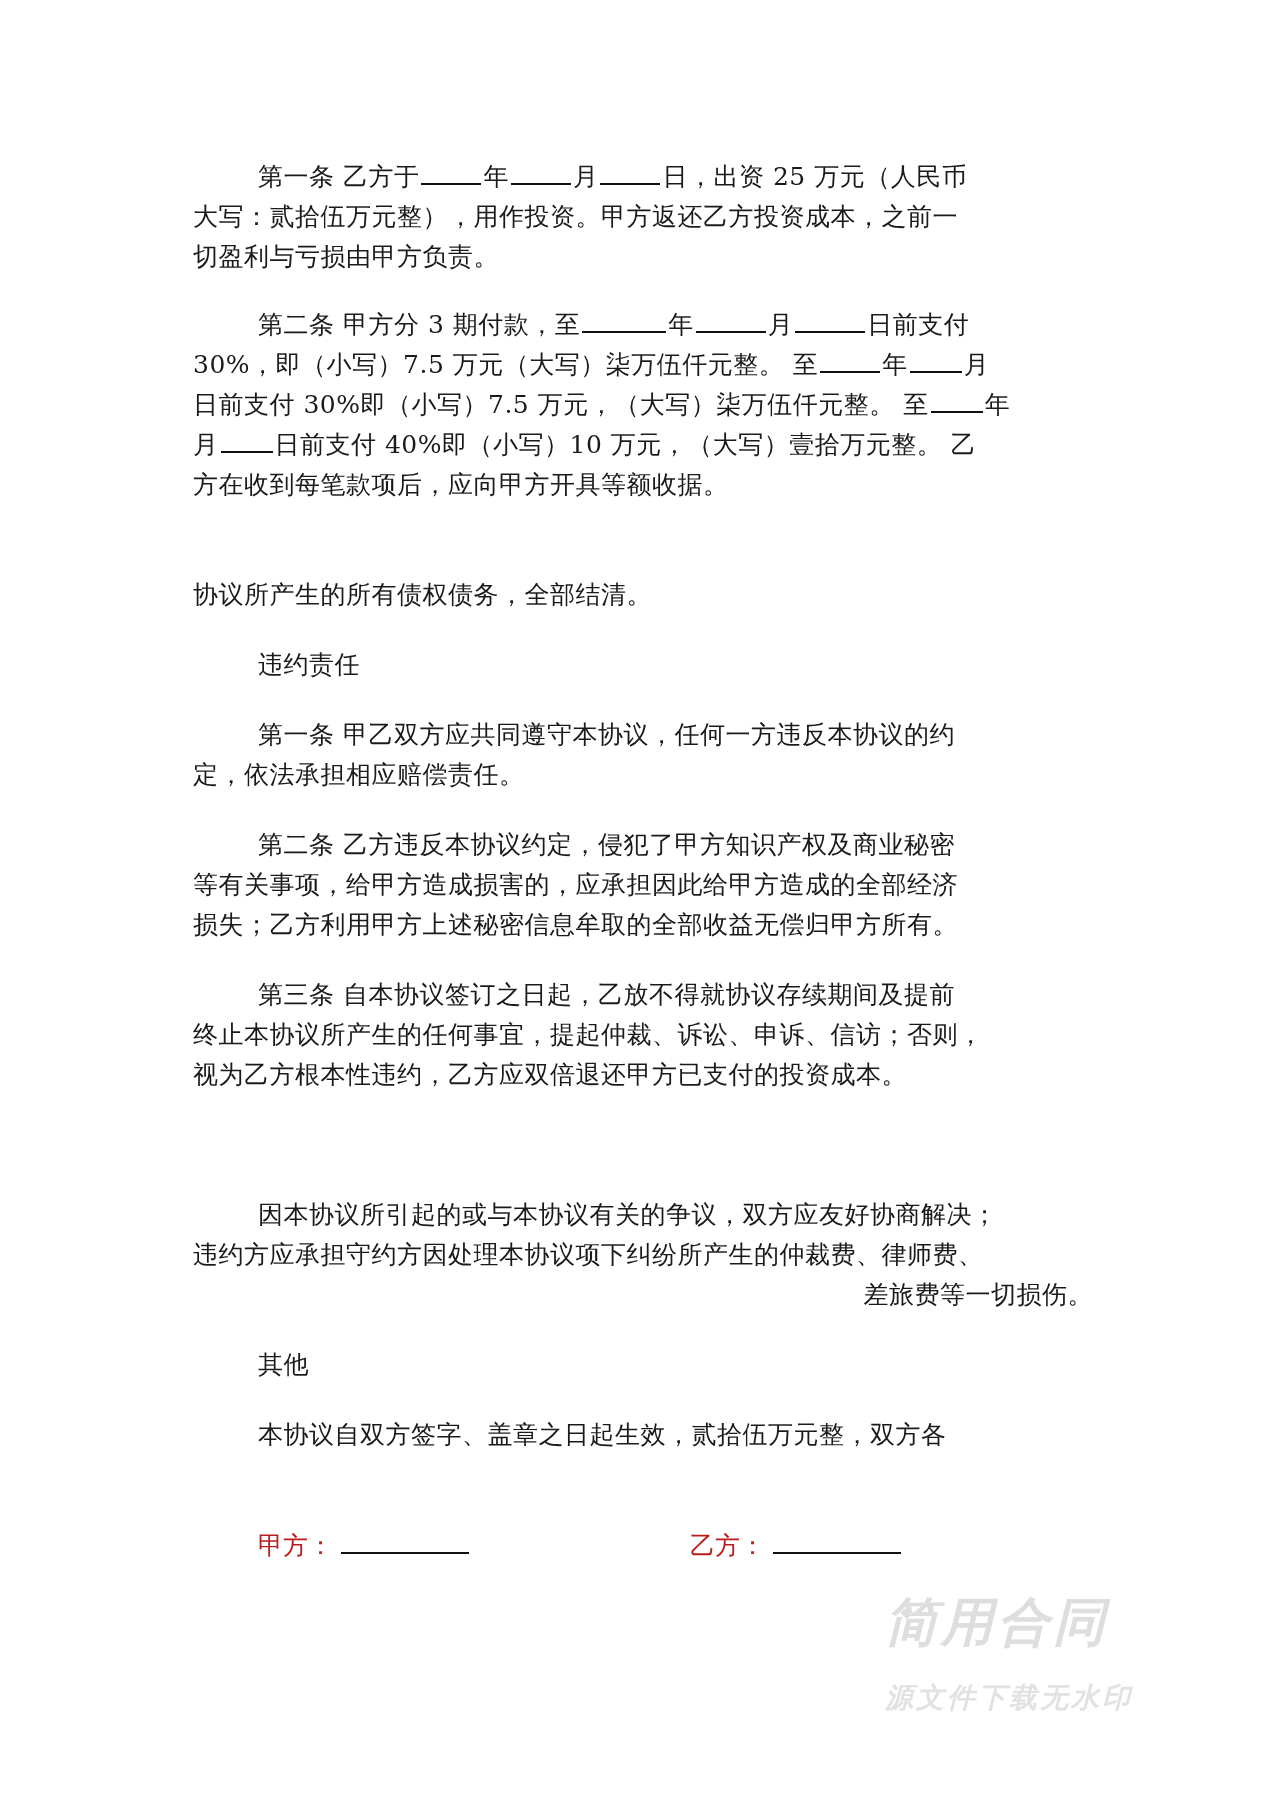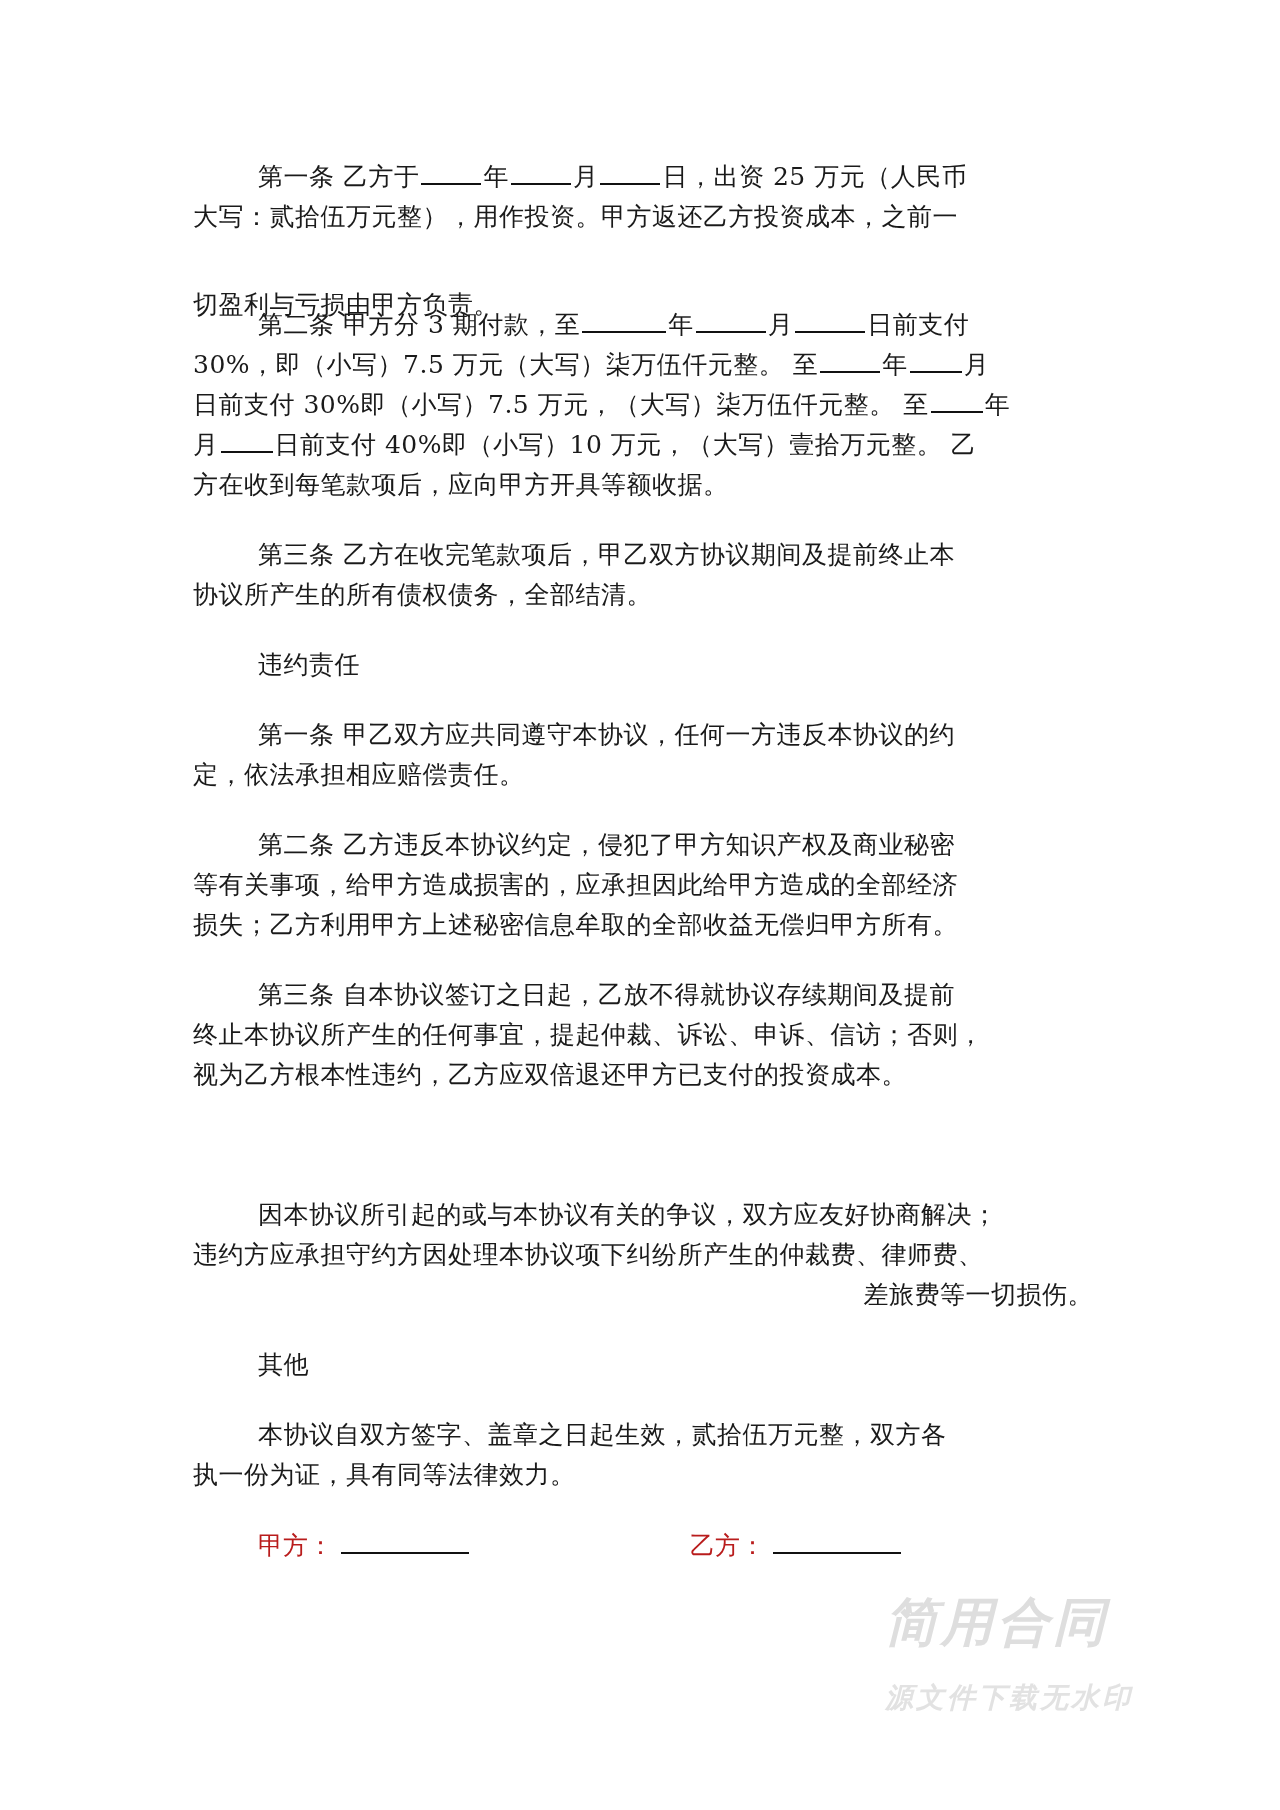--- a/index.html
+++ b/index.html
@@ -70,37 +70,36 @@
 </style>
 </head>
 <body>
 
 <div class="page">
 
   <div class="line indent" style="top:157px;">
     <span>第一条 乙方于</span><span class="blank" style="width:60px"></span><span>年</span><span class="blank" style="width:60px"></span><span>月</span><span class="blank" style="width:60px"></span><span>日，出资 25 万元（人民币</span>
   </div>
   <div class="line" style="top:197px;">大写：贰拾伍万元整），用作投资。甲方返还乙方投资成本，之前一</div>
-  <div class="line" style="top:237px;margin-top:48px;">切盈利与亏损由甲方负责。</div>
+  <div class="line" style="top:237px;">切盈利与亏损由甲方负责。</div>
 
   <div class="line indent" style="top:305px;">
     <span>第二条 甲方分 3 期付款，至</span><span class="blank" style="width:84px"></span><span>年</span><span class="blank" style="width:70px"></span><span>月</span><span class="blank" style="width:70px"></span><span>日前支付</span>
   </div>
   <div class="line" style="top:345px;">
     <span>30%，即（小写）7.5 万元（大写）柒万伍仟元整。 至</span><span class="blank" style="width:60px"></span><span>年</span><span class="blank" style="width:52px"></span><span>月</span>
   </div>
   <div class="line" style="top:385px;">
     <span>日前支付 30%即（小写）7.5 万元，（大写）柒万伍仟元整。 至</span><span class="blank" style="width:52px"></span><span>年</span>
   </div>
   <div class="line" style="top:425px;">
     <span>月</span><span class="blank" style="width:52px"></span><span>日前支付 40%即（小写）10 万元，（大写）壹拾万元整。 乙</span>
   </div>
   <div class="line" style="top:465px;">方在收到每笔款项后，应向甲方开具等额收据。</div>
 
-  <div class="line indent" style="top:535px;">第三条 乙方在收完笔款项后，甲乙双方协议期间及提前终止本</div>
   <div class="line" style="top:575px;">协议所产生的所有债权债务，全部结清。</div>
 
   <div class="line indent" style="top:645px;">违约责任</div>
 
   <div class="line indent" style="top:715px;">第一条 甲乙双方应共同遵守本协议，任何一方违反本协议的约</div>
   <div class="line" style="top:755px;">定，依法承担相应赔偿责任。</div>
 
   <div class="line" style="top:865px;">等有关事项，给甲方造成损害的，应承担因此给甲方造成的全部经济</div>
   <div class="line indent" style="top:825px;">第二条 乙方违反本协议约定，侵犯了甲方知识产权及商业秘密</div>
   <div class="line" style="top:905px;">损失；乙方利用甲方上述秘密信息牟取的全部收益无偿归甲方所有。</div>
@@ -108,21 +107,20 @@
   <div class="line indent" style="top:975px;">第三条 自本协议签订之日起，乙放不得就协议存续期间及提前</div>
   <div class="line" style="top:1015px;">终止本协议所产生的任何事宜，提起仲裁、诉讼、申诉、信访；否则，</div>
   <div class="line" style="top:1055px;">视为乙方根本性违约，乙方应双倍退还甲方已支付的投资成本。</div>
 
   <div class="line indent" style="top:1195px;">因本协议所引起的或与本协议有关的争议，双方应友好协商解决；</div>
   <div class="line" style="top:1235px;">违约方应承担守约方因处理本协议项下纠纷所产生的仲裁费、律师费、</div>
   <div class="line" style="top:1275px;text-align:right;">差旅费等一切损伤。</div>
 
   <div class="line indent" style="top:1345px;">其他</div>
   <div class="line indent" style="top:1415px;">本协议自双方签字、盖章之日起生效，贰拾伍万元整，双方各</div>
-  <div class="line" style="top:1455px;">执一份为证，具有同等法律效力。</div>
 
   <div class="sig" style="left:258px; top:1525px;">
     <span>甲方：</span><span class="sigline"></span>
   </div>
   <div class="sig" style="left:690px; top:1525px;">
     <span>乙方：</span><span class="sigline"></span>
   </div>
 
   <div class="wm1">简用合同</div>
   <div class="wm2">源文件下载无水印</div>

